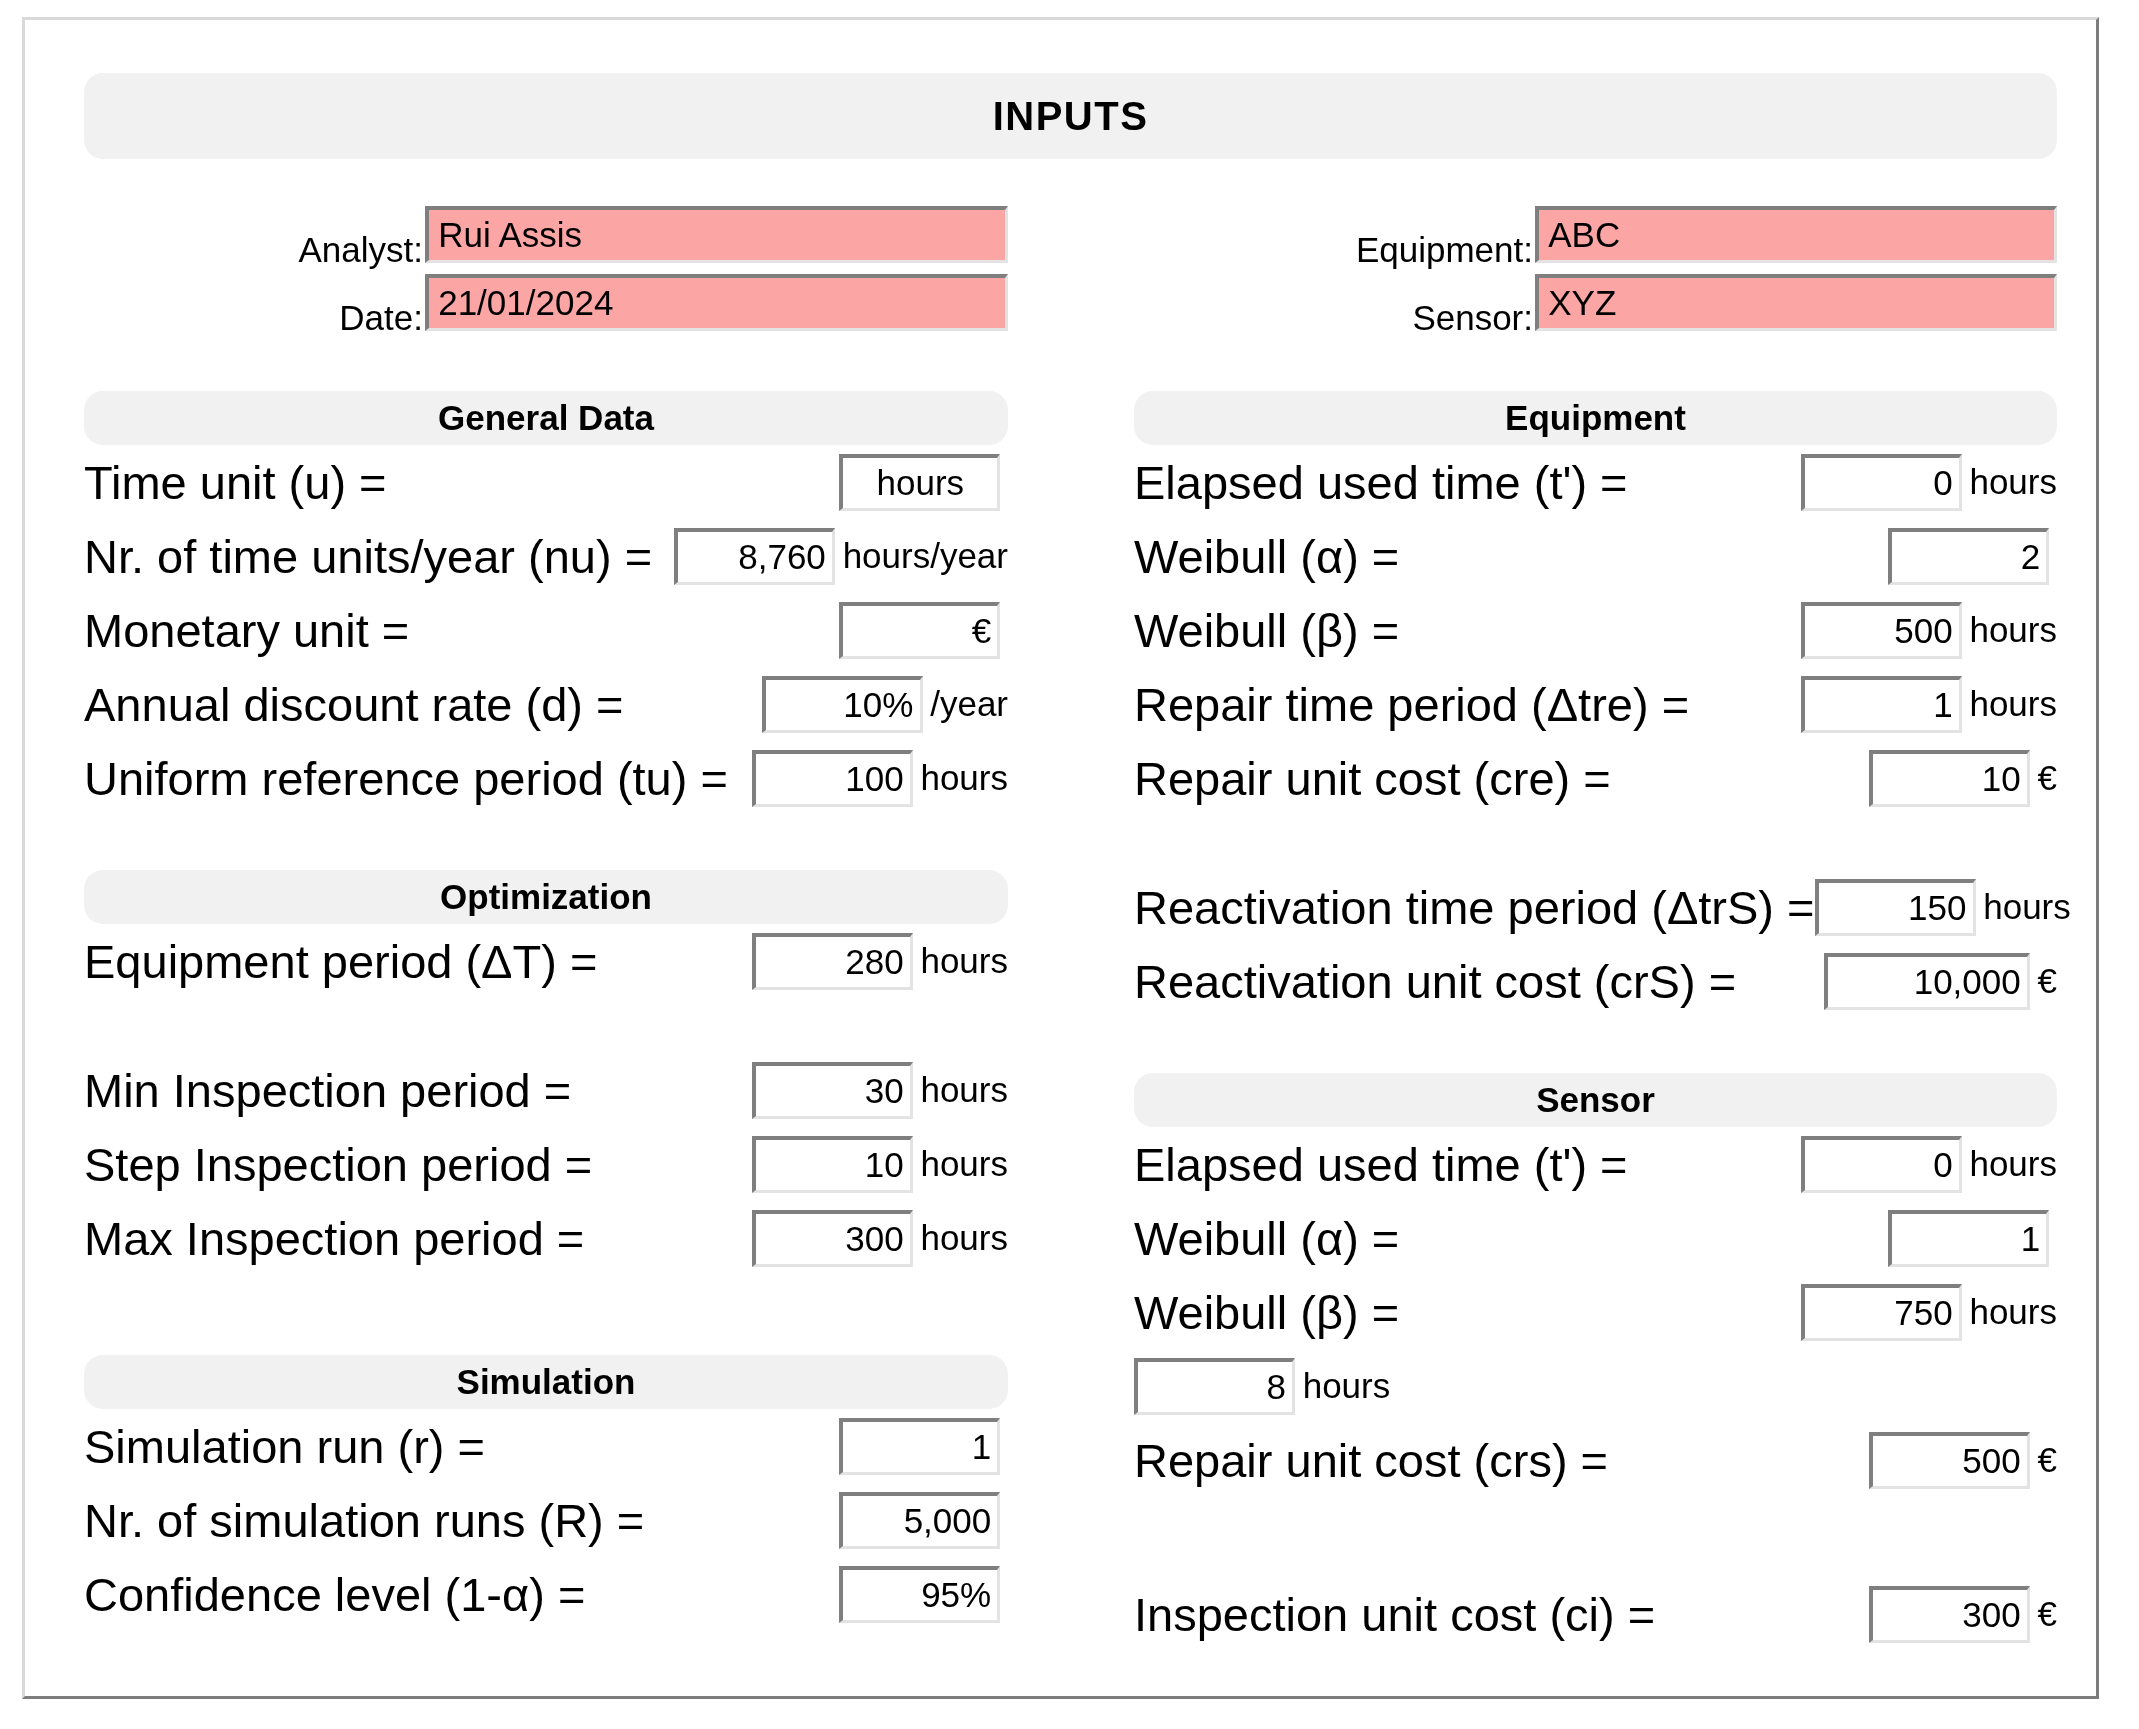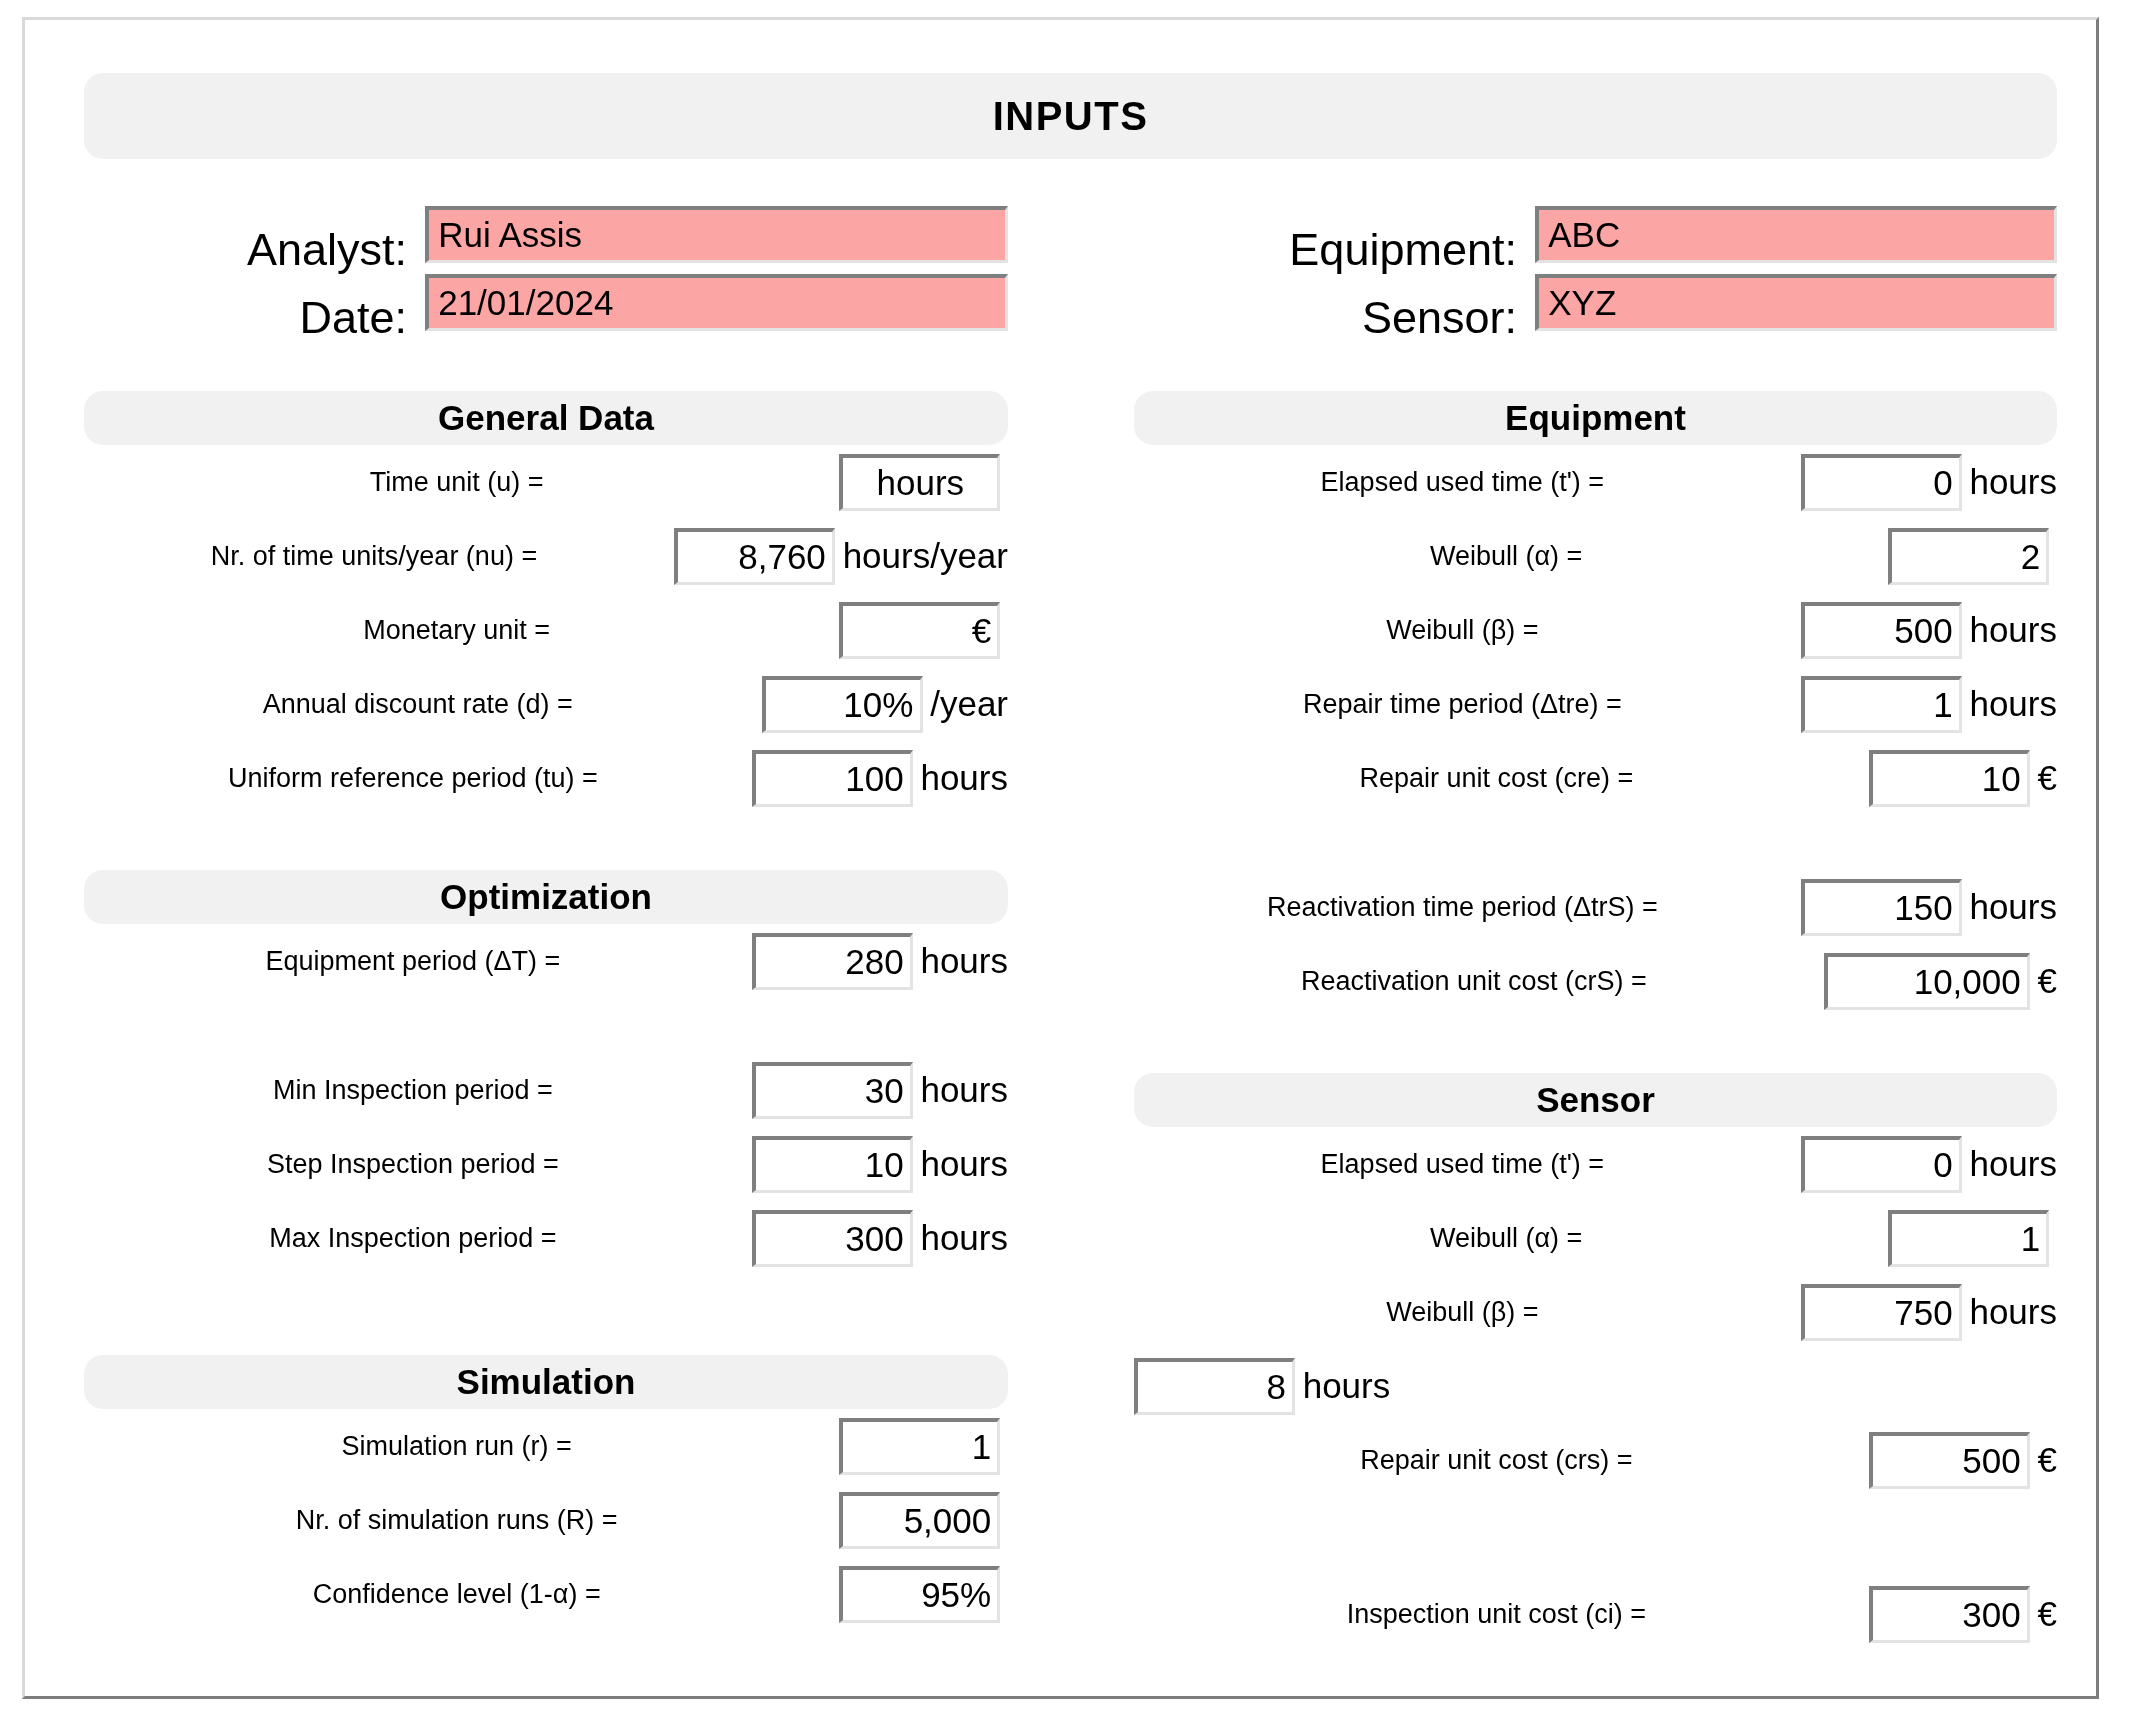--- a/index.html
+++ b/index.html
@@ -67,24 +67,24 @@
   .row {
     display: flex;
     align-items: center;
     height: 74px;
   }
   .row.spacer { height: 55px; }
   .row.spacer-lg { height: 80px; }
 
   .row-label {
     flex: 1 1 auto;
-    text-align: center;
-    font-size: 27px;
+    text-align: left;
+    font-size: 47px;
     white-space: nowrap;
-    padding-right: 10px;
+    padding-right: 0;
   }
 
   
   .vbox {
     flex: 0 0 auto;
     width: 161px;
     height: 57px;
     background: #ffffff;
     box-sizing: border-box;
     border-top: 4.6px solid #7f7f7f;
@@ -110,23 +110,23 @@
 
   
   .hdr-row {
     display: flex;
     align-items: center;
     height: 68px;
   }
   .hdr-label {
     flex: 1 1 auto;
     text-align: right;
-    font-size: 45px;
+    font-size: 35px;
     white-space: nowrap;
-    padding-right: 18px;
+    padding-right: 2px;
     margin-top: 32px;
   }
   .hdr-box {
     flex: 0 0 auto;
     height: 57px;
     background: #fca5a5;
     box-sizing: border-box;
     border-top: 4.6px solid #7f7f7f;
     border-left: 4.6px solid #7f7f7f;
     border-right: 3.1px solid #e3e3e3;

